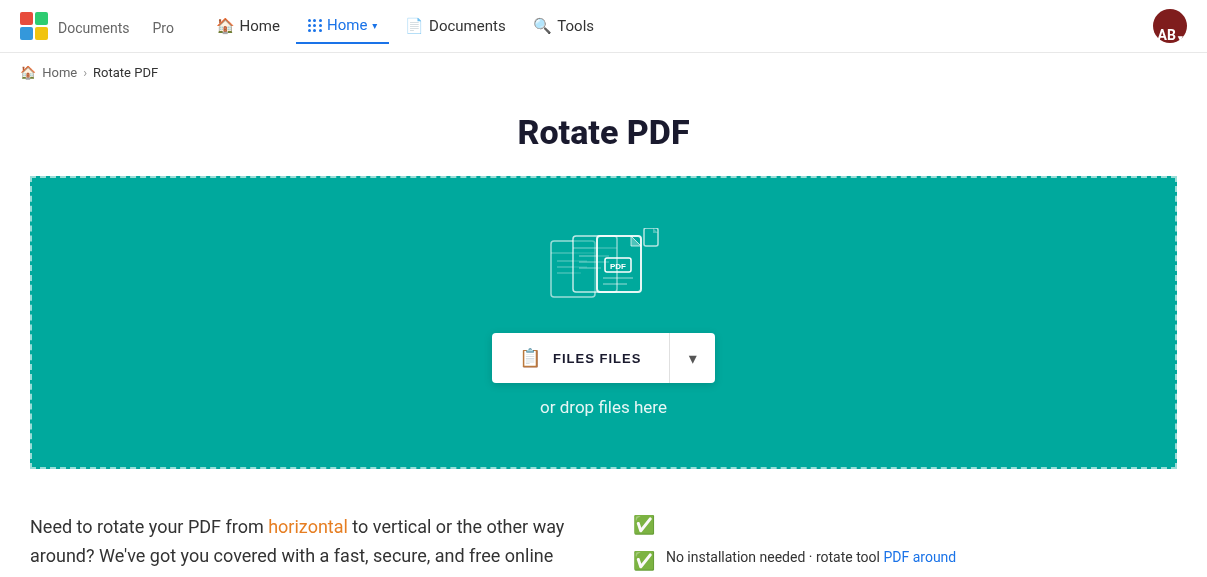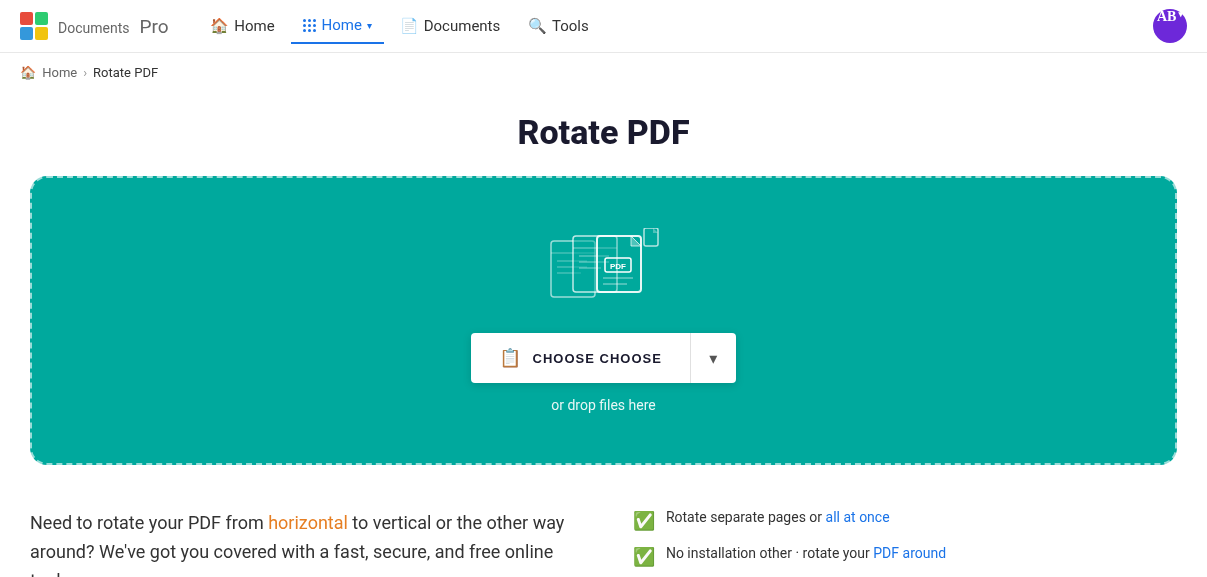--- a/index.html
+++ b/index.html
@@ -22,37 +22,37 @@
     .logo-text span { color: #666; font-weight: 400; font-size: 14px; margin-left: 2px; }
     .nav-items { display: flex; align-items: center; gap: 4px; flex: 1; }
     .nav-item {
       display: flex; align-items: center; gap: 5px;
       padding: 8px 12px; border-radius: 4px;
       font-size: 15px; color: #333; cursor: pointer; text-decoration: none;
       border: none; background: none;
     }
     .nav-item.active { color: #1a73e8; border-bottom: 2px solid #1a73e8; border-radius: 0; }
     .search-item { display: flex; align-items: center; gap: 5px; padding: 8px 12px; cursor: pointer; font-size: 15px; color: #333; }
-    .avatar { width: 34px; height: 34px; border-radius: 50%; background: #6d28d9; color: #fff; display: flex; align-items: flex-start; justify-content: center; font-weight: 700; font-size: 14px; margin-left: auto; cursor: pointer; font-family: Liberation Serif, serif; }
+    .avatar { width: 34px; height: 34px; border-radius: 50%; background: #7f1d1d; color: #fff; display: flex; align-items: flex-end; justify-content: center; font-weight: 700; font-size: 14px; margin-left: auto; cursor: pointer; }
 
     
     .breadcrumb { padding: 12px 20px; display: flex; align-items: center; gap: 6px; font-size: 13px; color: #666; }
     .breadcrumb a { color: #666; text-decoration: none; }
     .breadcrumb .sep { color: #999; }
     .breadcrumb .current { color: #333; }
 
     
     .page-title { text-align: center; font-size: 34px; font-weight: 800; color: #1a1a2e; margin: 20px 0 24px; }
 
     
     .dropzone-wrapper { padding: 0 30px 24px; }
     .dropzone {
       background: #00a99d;
       border: 2px dashed rgba(255,255,255,0.6);
-      border-radius: 17px;
+      border-radius: 0;
       padding: 50px 20px 50px;
       display: flex; flex-direction: column; align-items: center; justify-content: center;
       min-height: 280px;
     }
 
     
     .file-icons-svg { margin-bottom: 20px; }
 
     
     .choose-files-row { display: flex; align-items: stretch; border-radius: 4px; overflow: hidden; box-shadow: 0 2px 8px rgba(0,0,0,0.15); }
@@ -60,21 +60,21 @@
       background: #fff; border: none; padding: 0 28px;
       height: 50px; display: flex; align-items: center; gap: 10px;
       cursor: pointer; font-size: 13px; font-weight: 700; letter-spacing: 1px;
       color: #1a1a2e; white-space: nowrap;
     }
     .choose-files-dropdown {
       background: #fff; border: none; border-left: 1px solid #e0e0e0;
       width: 46px; cursor: pointer; display: flex; align-items: center; justify-content: center;
       font-size: 16px; color: #555;
     }
-    .drop-hint { color: rgba(255,255,255,0.9); font-size: 14px; margin-top: 14px; }
+    .drop-hint { color: rgba(255,255,255,0.9); font-size: 17px; margin-top: 14px; }
 
     
     .info-section { display: flex; padding: 20px 30px; gap: 60px; }
     .info-left { flex: 1; max-width: 620px; }
     .info-left p { font-size: 18px; line-height: 1.6; color: #333; }
     .info-left a { color: #1a73e8; text-decoration: none; }
     .info-left .highlight-text { color: #e67e22; }
     .info-right { flex: 1; }
     .info-right ul { list-style: none; display: flex; flex-direction: column; gap: 14px; }
     .info-right li { display: flex; align-items: flex-start; gap: 10px; font-size: 14px; }
@@ -86,21 +86,21 @@
 
 <nav class="navbar">
   <div class="logo-area">
     <div class="logo-grid">
       <span class="logo-r"></span>
       <span class="logo-g"></span>
       <span class="logo-b"></span>
       <span class="logo-y"></span>
     </div>
     <span class="logo-text">
-      <span>Documents</span><span style="color:#666;font-weight:400;font-size:19px;margin-left:2px;padding-left:8px;">Pro</span>
+      <span>Documents</span><span style="color:#666;font-weight:400;font-size:14px;margin-left:15px;padding-left:8px;">Pro</span>
     </span>
   </div>
 
   <div class="nav-items">
     <a class="nav-item" href="#">
       <span>🏠</span>
       <span>Home</span>
     </a>
     <a class="nav-item active" href="#">
       <span style="display:inline-grid;grid-template-columns:1fr 1fr 1fr;gap:2px;width:14px;">
@@ -177,46 +177,43 @@
 
       <g transform="translate(95, 0)">
         <rect x="0" y="0" width="14" height="18" rx="2" fill="none" stroke="rgba(255,255,255,0.7)" stroke-width="1.5"></rect>
         <path d="M9,0 L14,5 L9,5 Z" fill="rgba(255,255,255,0.3)"></path>
       </g>
     </svg>
 
     <div class="choose-files-row">
       <button class="choose-files-btn">
         <span style="font-size:18px;">📋</span>
-        <span>CHOOSE CHOOSE</span>
+        <span>FILES FILES</span>
       </button>
       <button class="choose-files-dropdown">
         <span>▾</span>
       </button>
     </div>
 
     <p class="drop-hint">or drop files here</p>
   </div>
 </div>
 
 <div class="info-section">
   <div class="info-left">
     <p>
       <span>Need to rotate your PDF from </span><a href="#" class="highlight-text">horizontal</a><span> to vertical or the other way around? We've got you covered with a fast, secure, and free online tool.</span>
     </p>
   </div>
   <div class="info-right">
     <ul>
       <li>
         <span class="check-icon">✅</span>
-        <span>
-          <span>Rotate separate pages or </span><a href="#">all at once</a>
-        </span>
       </li>
       <li>
         <span class="check-icon">✅</span>
         <span>
-          <span>No installation other · rotate your </span><a href="#">PDF around</a>
+          <span>No installation needed · rotate tool </span><a href="#">PDF around</a>
         </span>
       </li>
     </ul>
   </div>
 </div>
 
 </body></html>

